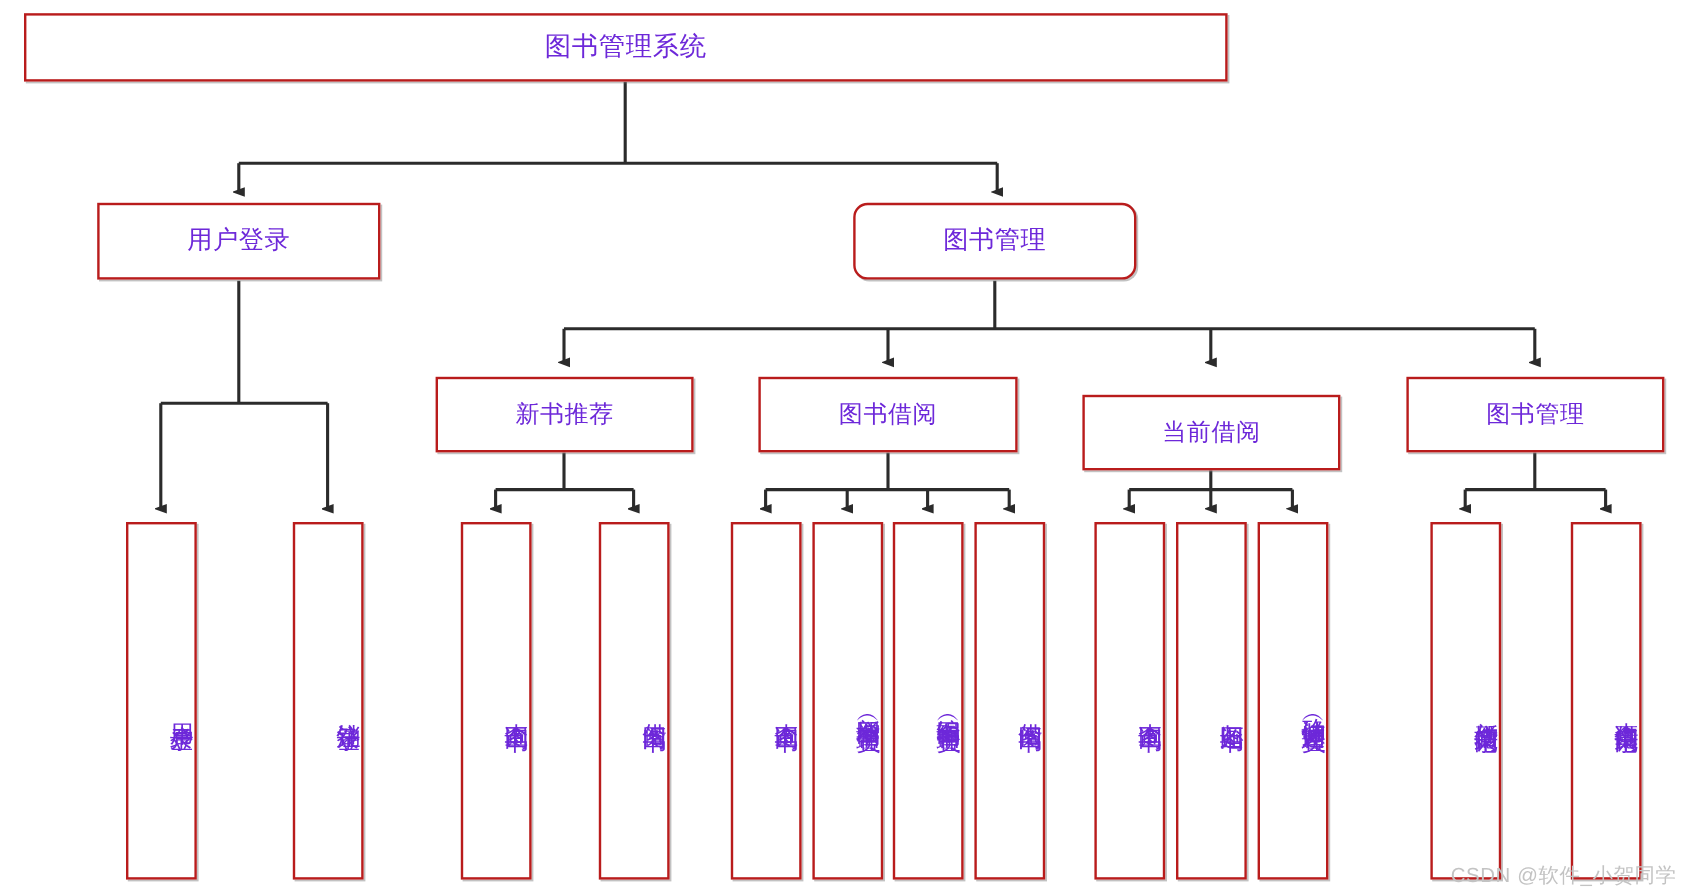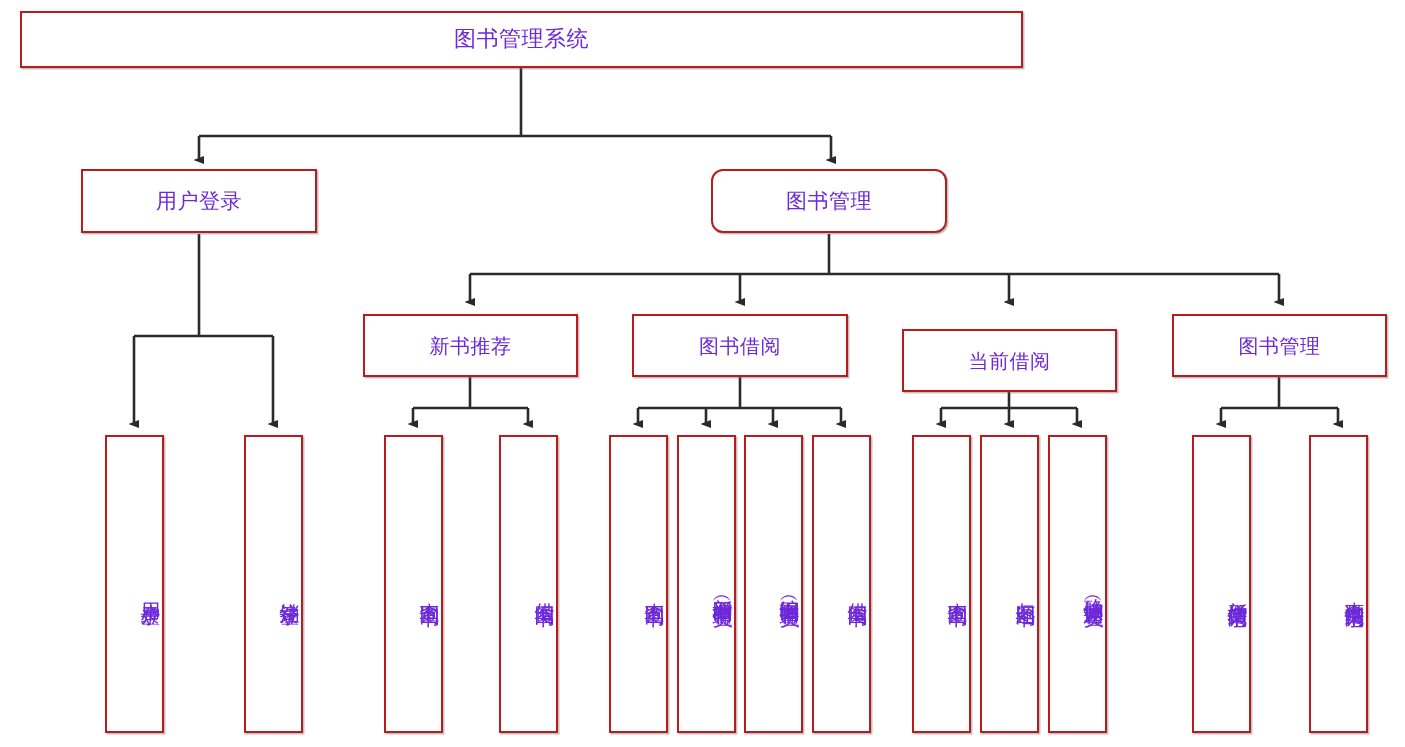--- a/index.html
+++ b/index.html
@@ -186,13 +186,14 @@
     <span class="label">确认归还（管理员）</span>
   </div>
 
   <div class="node node-leaf" style="left:1192px; top:435px; width:59px; height:298px;">
     <span class="label">新增借阅记录</span>
   </div>
   <div class="node node-leaf" style="left:1309px; top:435px; width:59px; height:298px;">
     <span class="label">查询借阅记录</span>
   </div>
 
+  <div class="watermark">CSDN @软件_小贺同学</div>
 </div>
 
 </body></html>

